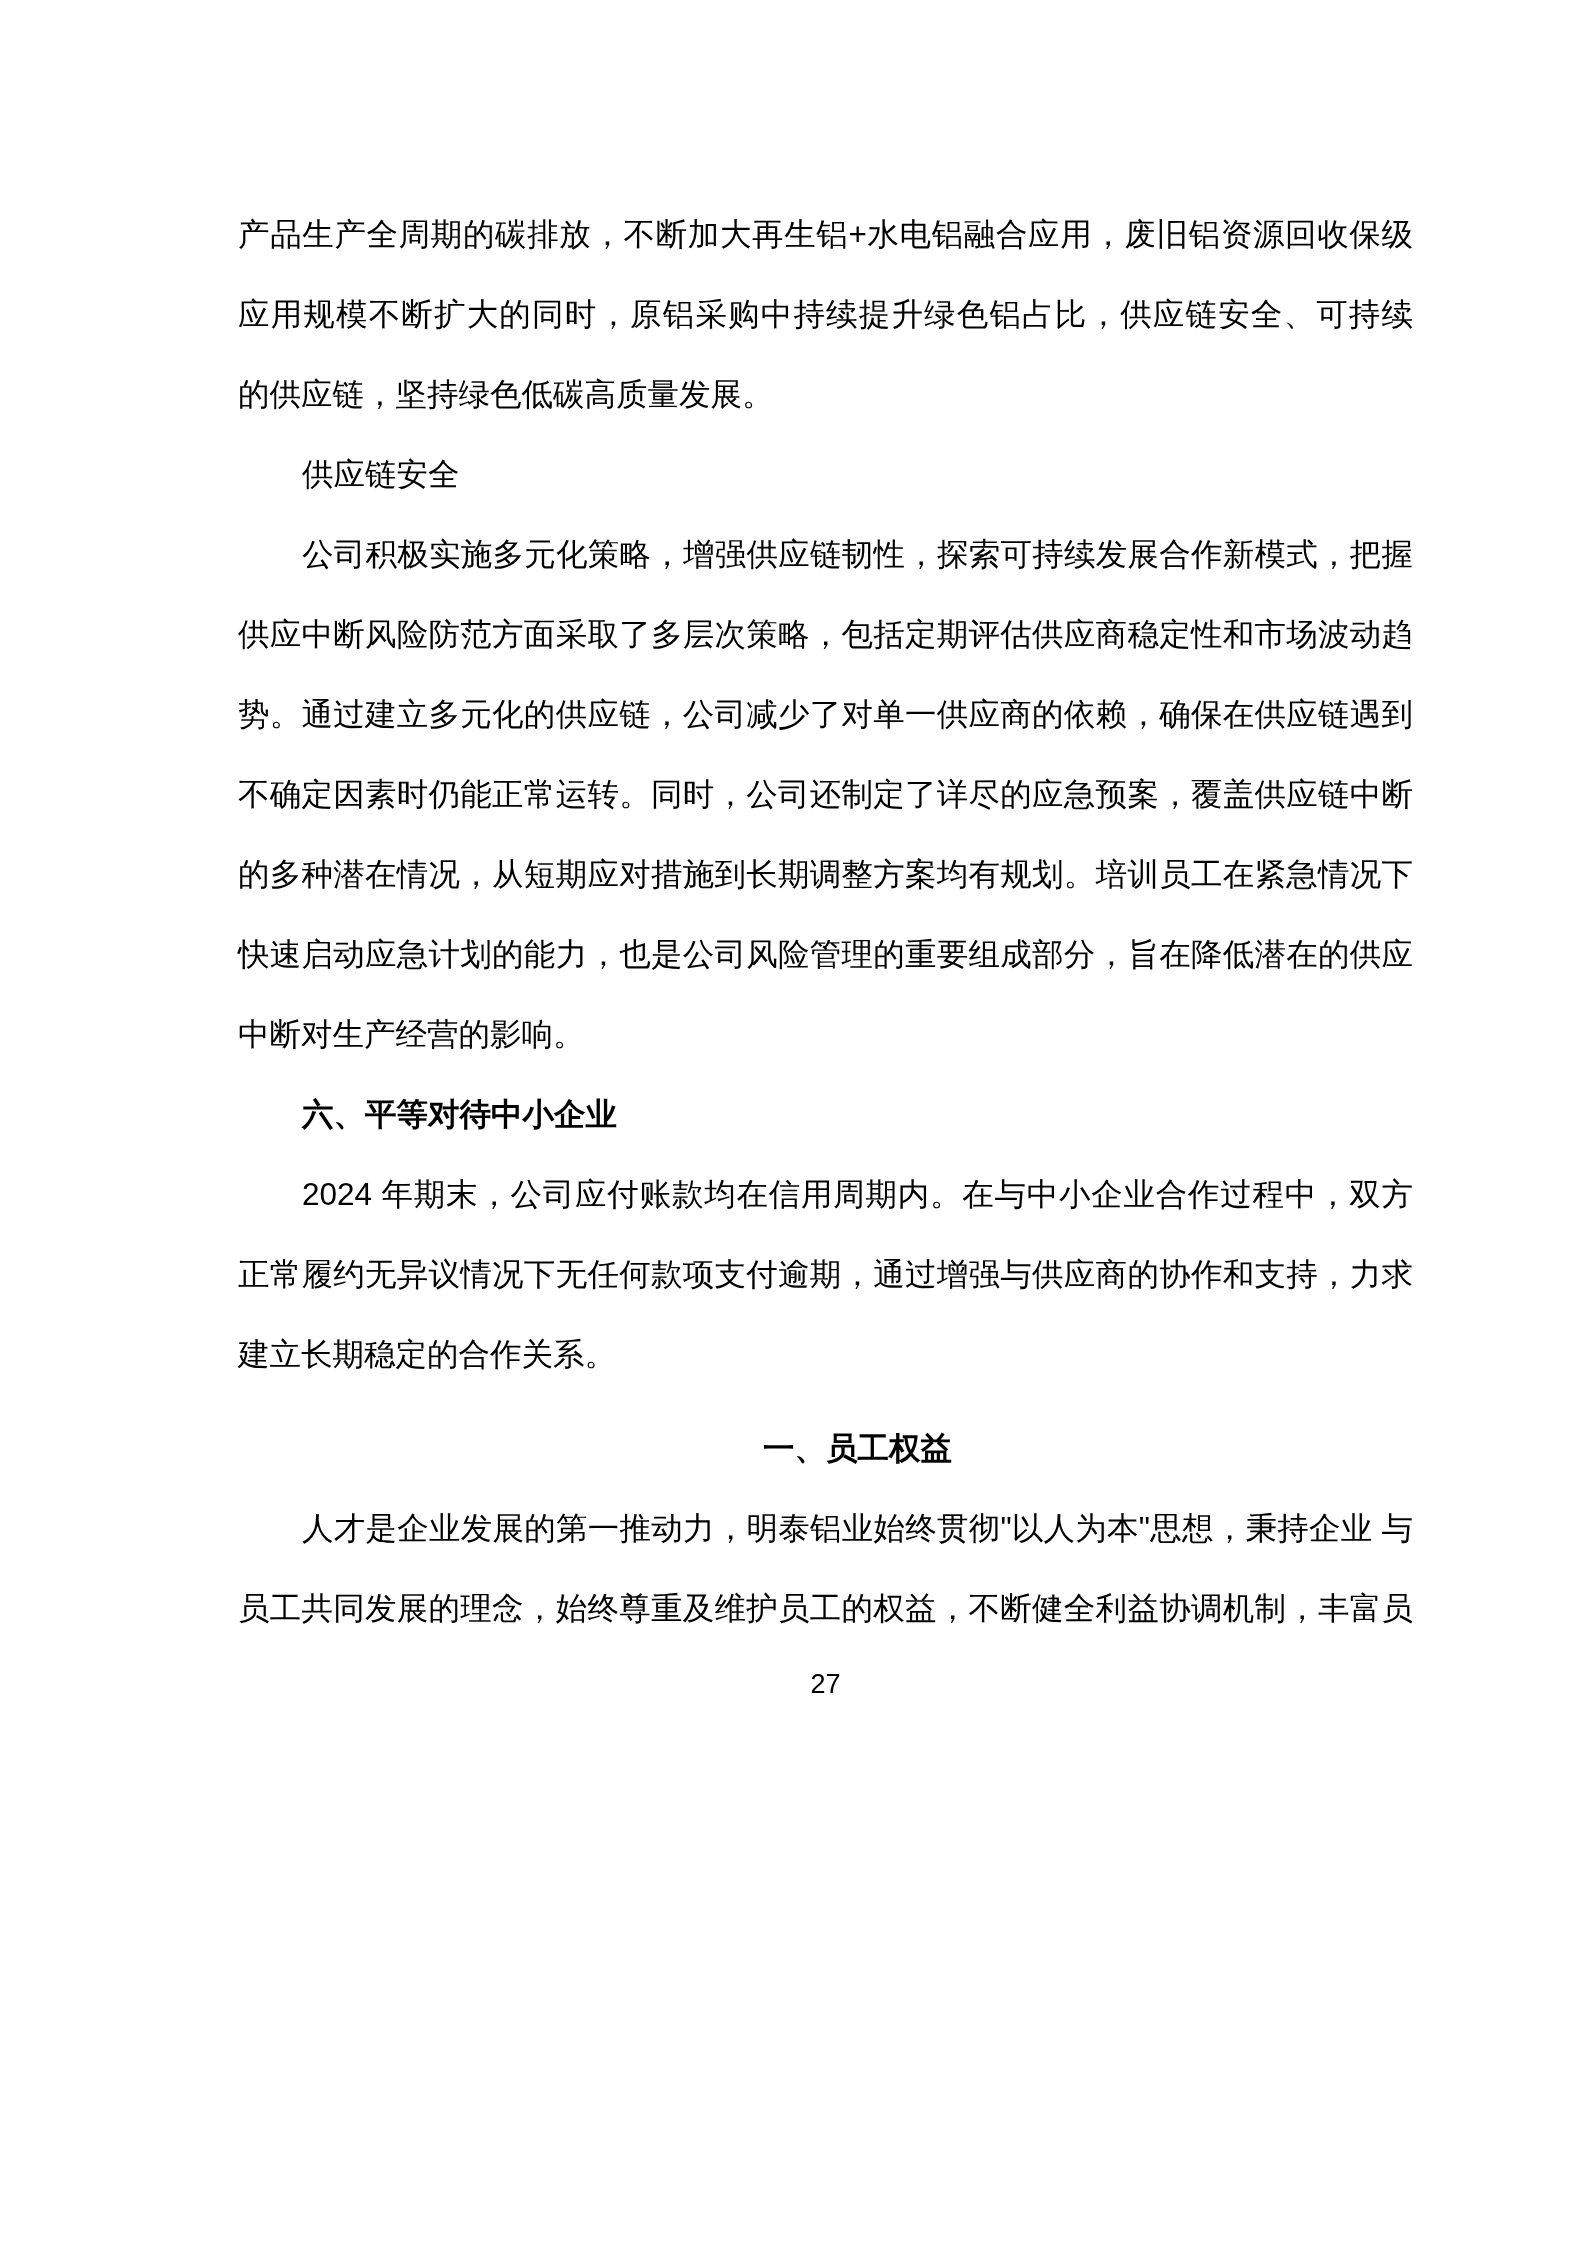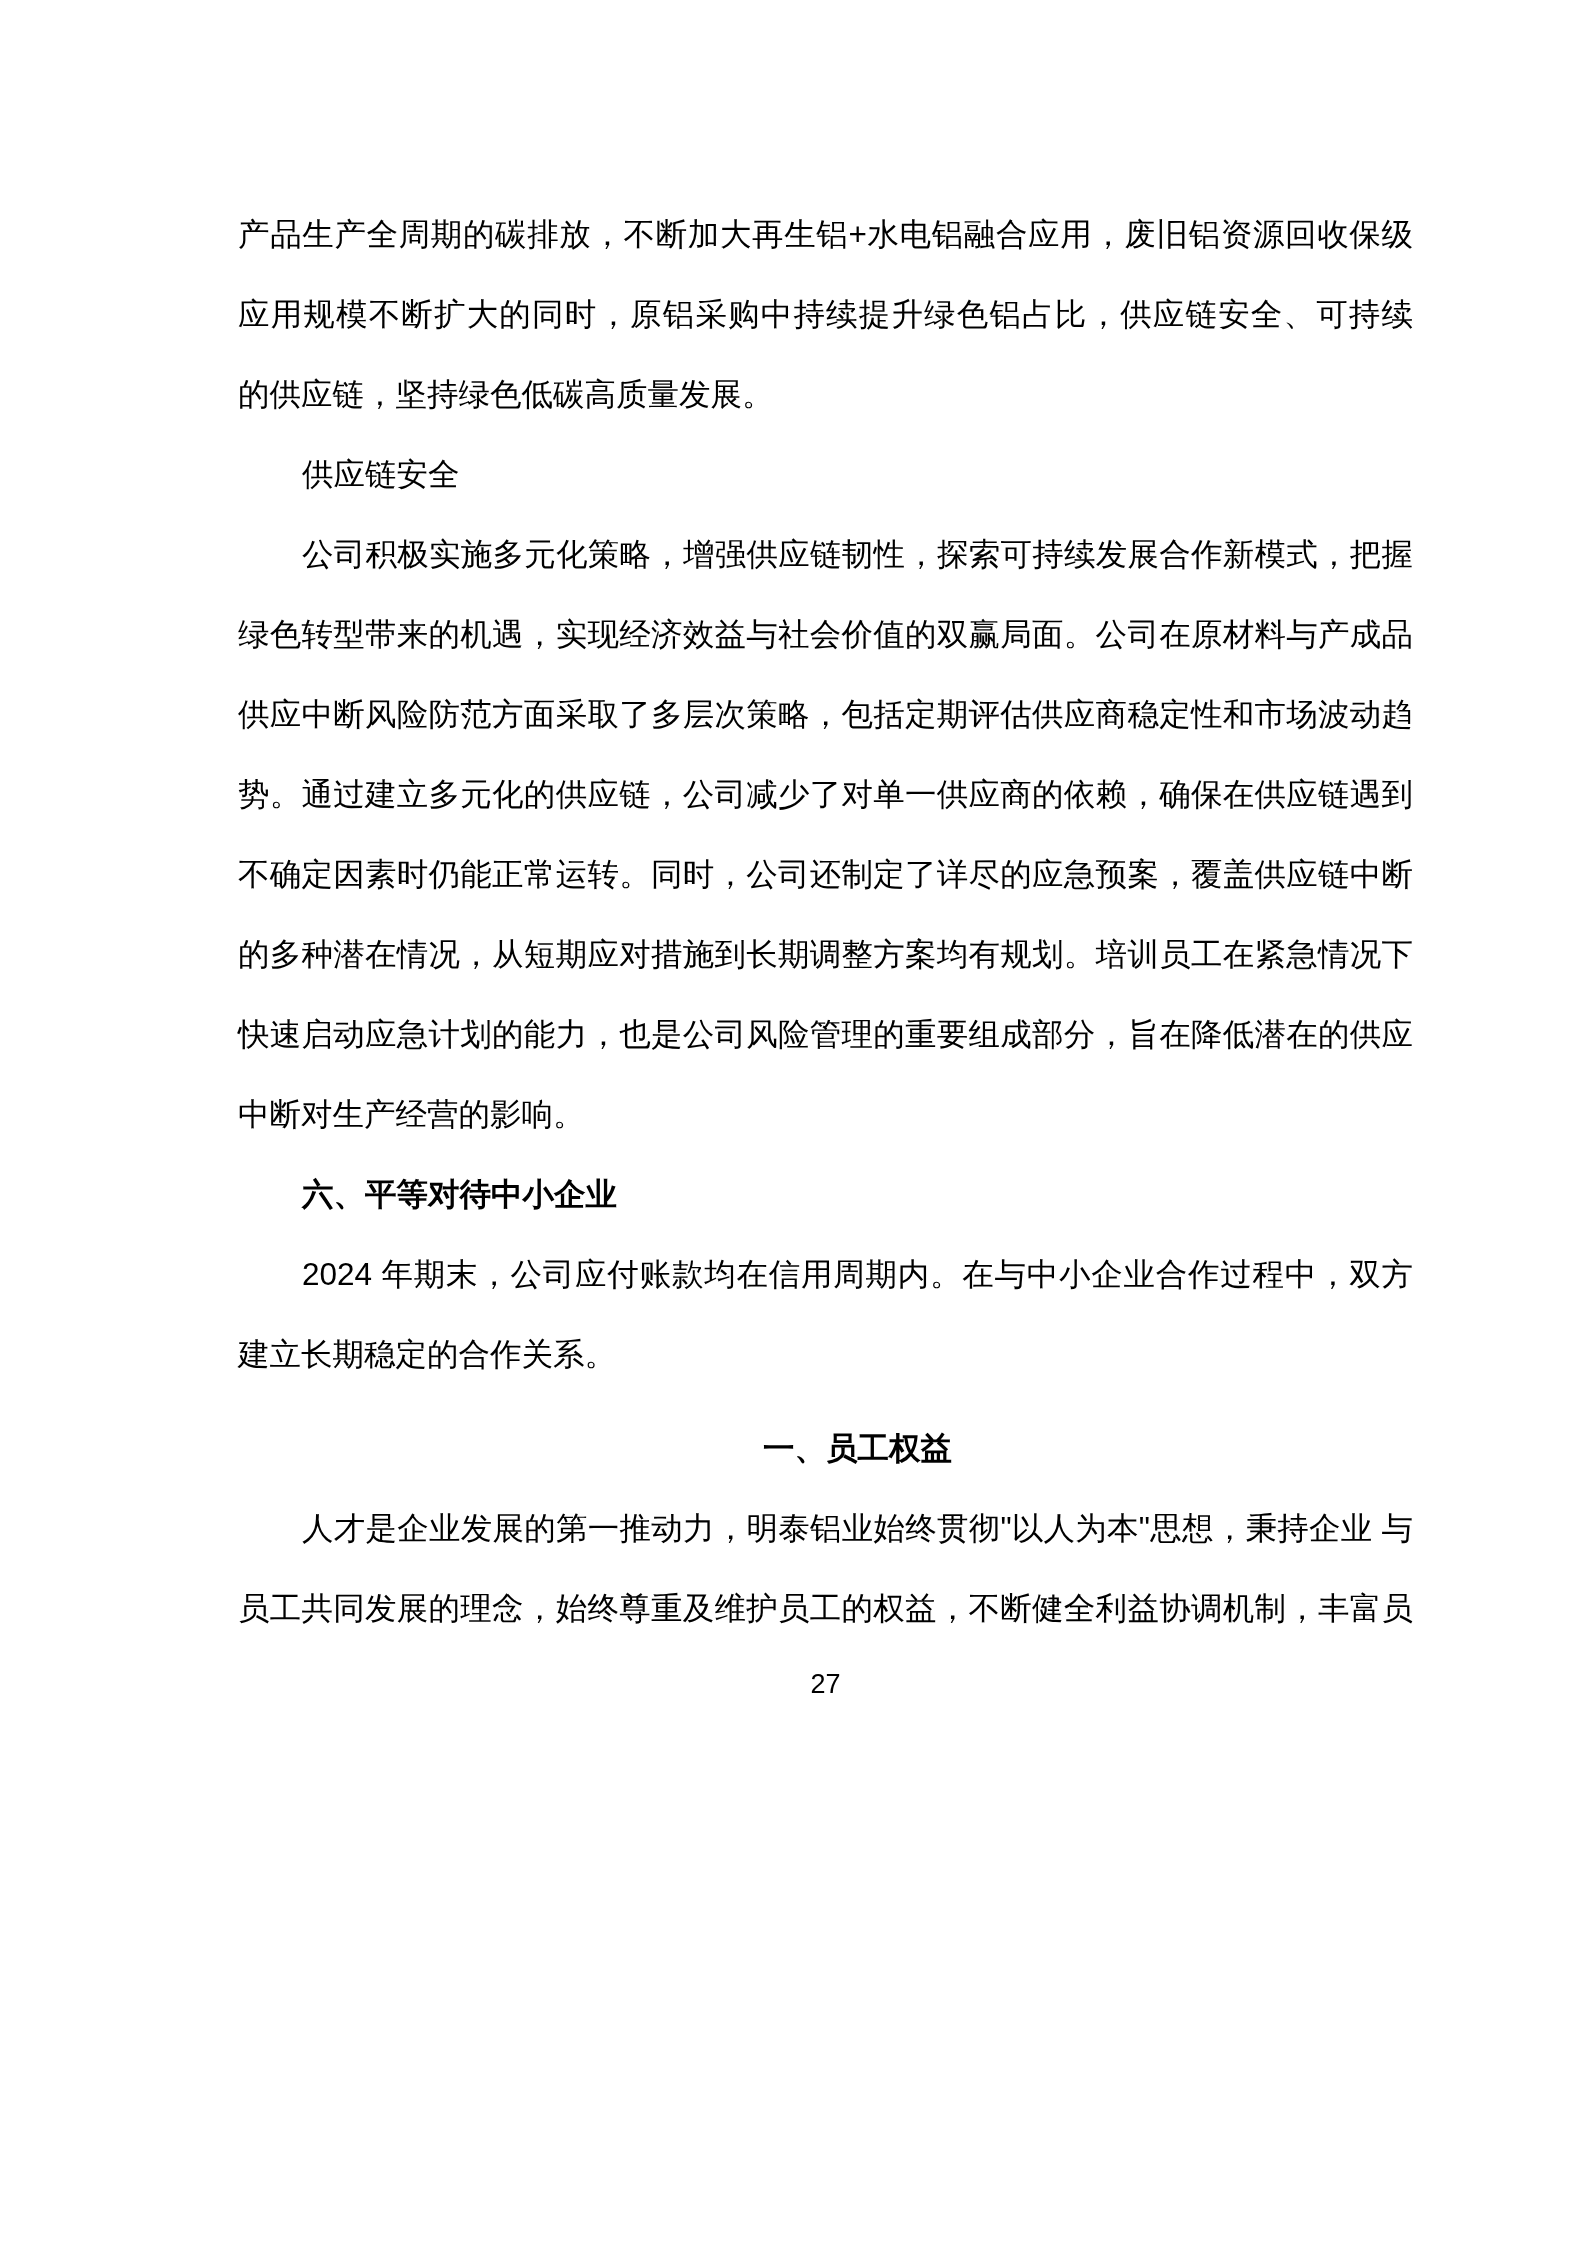--- a/index.html
+++ b/index.html
@@ -52,31 +52,31 @@
 <div class="page">
   <div class="content">
 
     <span class="ln fill">产品生产全周期的碳排放，不断加大再生铝+水电铝融合应用，废旧铝资源回收保级</span>
     <span class="ln fill">应用规模不断扩大的同时，原铝采购中持续提升绿色铝占比，供应链安全、可持续</span>
     <span class="ln">的供应链，坚持绿色低碳高质量发展。</span>
 
     <span class="ln indent">供应链安全</span>
 
     <span class="ln indent fill">公司积极实施多元化策略，增强供应链韧性，探索可持续发展合作新模式，把握</span>
-    <span class="ln fill">绿色转型带来的机遇，实现经济效益与社会价值的双赢局面。公司在原材料与产成品</span>
     <span class="ln fill">供应中断风险防范方面采取了多层次策略，包括定期评估供应商稳定性和市场波动趋</span>
     <span class="ln fill">势。通过建立多元化的供应链，公司减少了对单一供应商的依赖，确保在供应链遇到</span>
     <span class="ln fill">不确定因素时仍能正常运转。同时，公司还制定了详尽的应急预案，覆盖供应链中断</span>
     <span class="ln fill">的多种潜在情况，从短期应对措施到长期调整方案均有规划。培训员工在紧急情况下</span>
     <span class="ln fill">快速启动应急计划的能力，也是公司风险管理的重要组成部分，旨在降低潜在的供应</span>
     <span class="ln">中断对生产经营的影响。</span>
 
     <span class="ln indent bold">六、平等对待中小企业</span>
 
     <span class="ln indent fill">2024 年期末，公司应付账款均在信用周期内。在与中小企业合作过程中，双方</span>
+    <span class="ln fill">正常履约无异议情况下无任何款项支付逾期，通过增强与供应商的协作和支持，力求</span>
     <span class="ln">建立长期稳定的合作关系。</span>
 
 
     <span class="ln indent bold h-one">一、员工权益</span>
 
     <span class="ln indent fill">人才是企业发展的第一推动力，明泰铝业始终贯彻"以人为本"思想，秉持企业 与</span>
     <span class="ln fill">员工共同发展的理念，始终尊重及维护员工的权益，不断健全利益协调机制，丰富员</span>
 
     <span class="pagenum">27</span>
 

